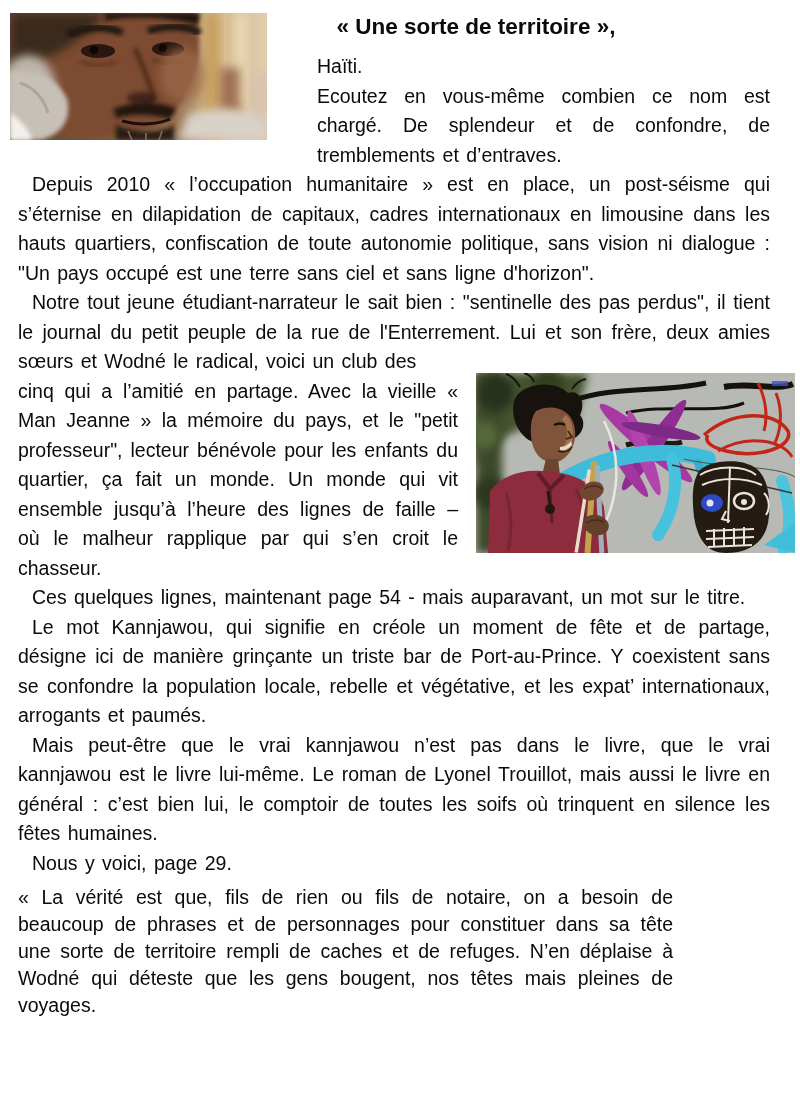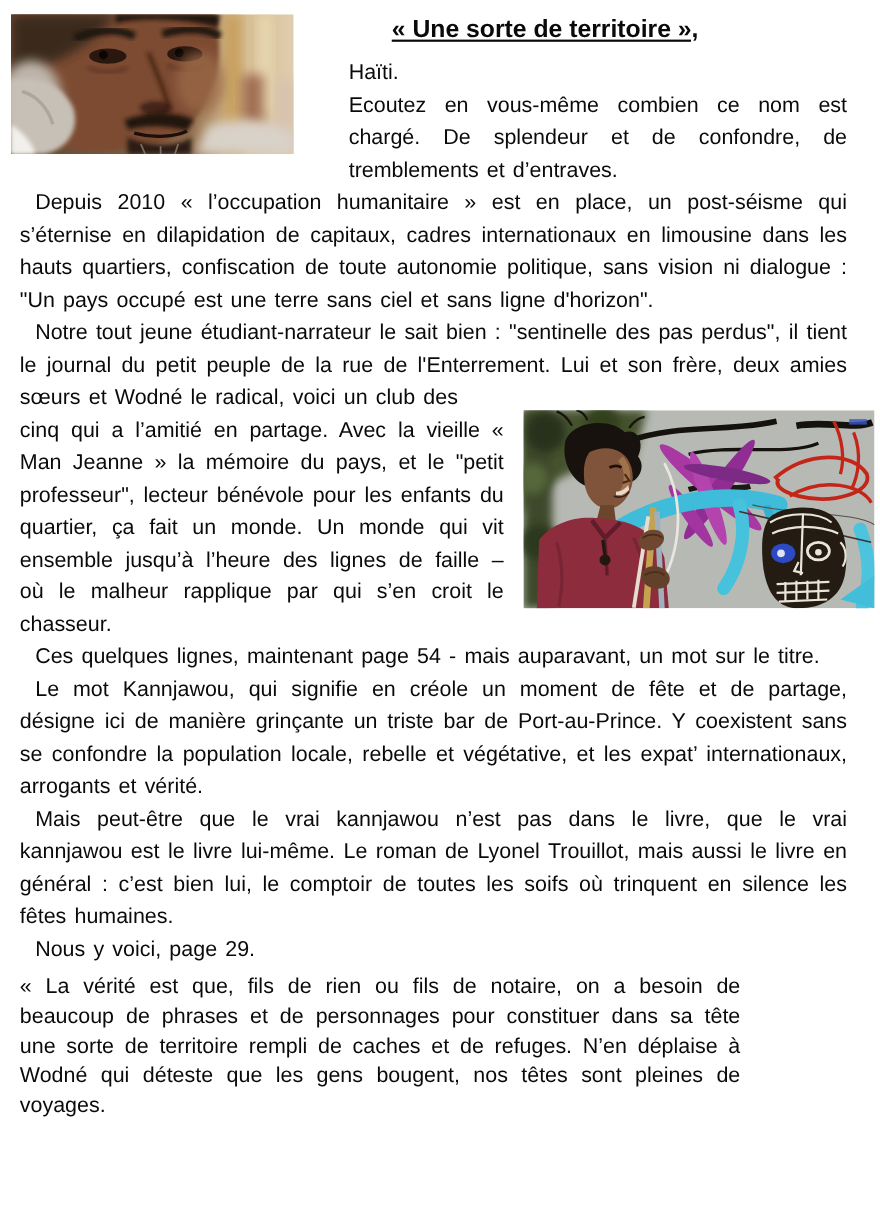--- a/index.html
+++ b/index.html
@@ -22,25 +22,24 @@
     float:left;
     width:257px; height:127px;
     margin:13px 50px 10px -8px;
   }
   .author-float svg, .scene-float svg { display:block; width:100%; height:100%; }
 
   h1.title {
     font-size:22.5px;
     line-height:38px;
     font-weight:bold;
-    text-align:right;
+    text-align:center;
     margin:0 135px 6px 0;
     padding-top:8px;
     word-spacing:0;
-    text-decoration:underline;
   }
   h1.title .tline { display:block; }
 
   p { margin:0; }
   p.ind { text-indent:14px; }
 
   .scene-float {
     float:right;
     width:319px; height:180px;
     margin:-4px -25px 8px 18px;
@@ -191,20 +190,20 @@
         <rect x="105" y="96" width="3.5" height="84" fill="#e4ddd0" transform="rotate(9 107 138)"></rect>
         <ellipse cx="116" cy="118" rx="12" ry="9" fill="#6f4730" transform="rotate(-20 116 118)"></ellipse>
         <ellipse cx="120" cy="152" rx="13" ry="10" fill="#63402a" transform="rotate(15 120 152)"></ellipse>
         <path d="M108,116 C114,112 122,112 126,116 M110,150 C116,146 124,146 128,150" stroke="#4a2c18" stroke-width="1.5" fill="none"></path>
       </svg>
     </div>
 
     <p>cinq qui a l’amitié en partage. Avec la vieille « Man Jeanne » la mémoire du pays, et le "petit professeur", lecteur bénévole pour les enfants du quartier, ça fait un monde. Un monde qui vit ensemble jusqu’à l’heure des lignes de faille – où le malheur rapplique par qui s’en croit le chasseur.</p>
 
     <p class="ind">Ces quelques lignes, maintenant page 54 - mais auparavant, un mot sur le titre.</p>
-    <p class="ind">Le mot Kannjawou, qui signifie en créole un moment de fête et de partage, désigne ici de manière grinçante un triste bar de Port-au-Prince. Y coexistent sans se confondre la population locale, rebelle et végétative, et les expat’ internationaux, arrogants et vérité.</p>
+    <p class="ind">Le mot Kannjawou, qui signifie en créole un moment de fête et de partage, désigne ici de manière grinçante un triste bar de Port-au-Prince. Y coexistent sans se confondre la population locale, rebelle et végétative, et les expat’ internationaux, arrogants et paumés.</p>
     <p class="ind">Mais peut-être que le vrai kannjawou n’est pas dans le livre, que le vrai kannjawou est le livre lui-même. Le roman de Lyonel Trouillot, mais aussi le livre en général : c’est bien lui, le comptoir de toutes les soifs où trinquent en silence les fêtes humaines.</p>
     <p class="ind">Nous y voici, page 29.</p>
 
-    <p class="quote">« La vérité est que, fils de rien ou fils de notaire, on a besoin de beaucoup de phrases et de personnages pour constituer dans sa tête une sorte de territoire rempli de caches et de refuges. N’en déplaise à Wodné qui déteste que les gens bougent, nos têtes sont pleines de voyages.</p>
+    <p class="quote">« La vérité est que, fils de rien ou fils de notaire, on a besoin de beaucoup de phrases et de personnages pour constituer dans sa tête une sorte de territoire rempli de caches et de refuges. N’en déplaise à Wodné qui déteste que les gens bougent, nos têtes mais pleines de voyages.</p>
 
   </div>
 </div>
 
 </body></html>

